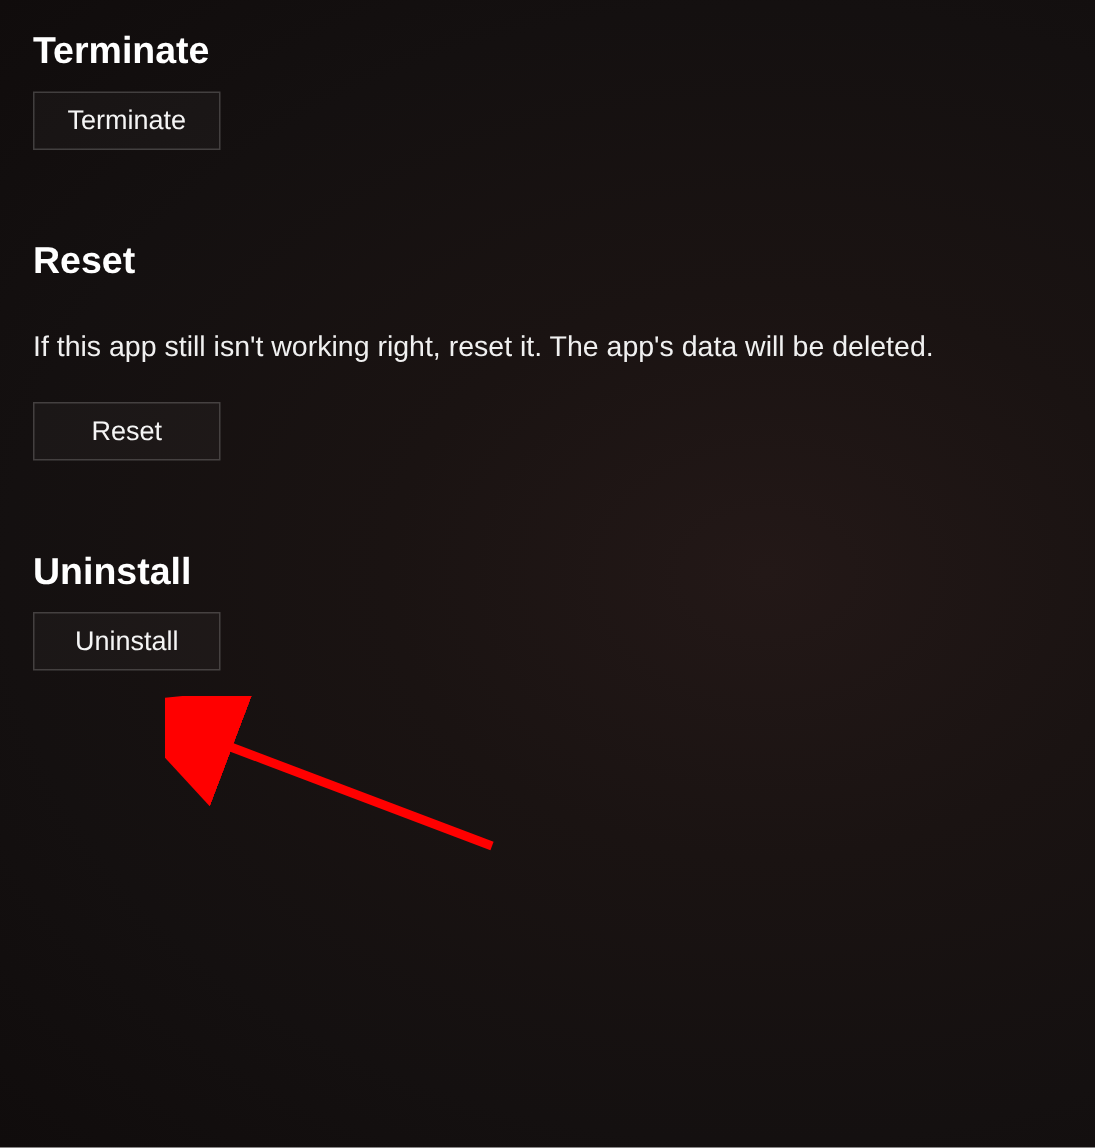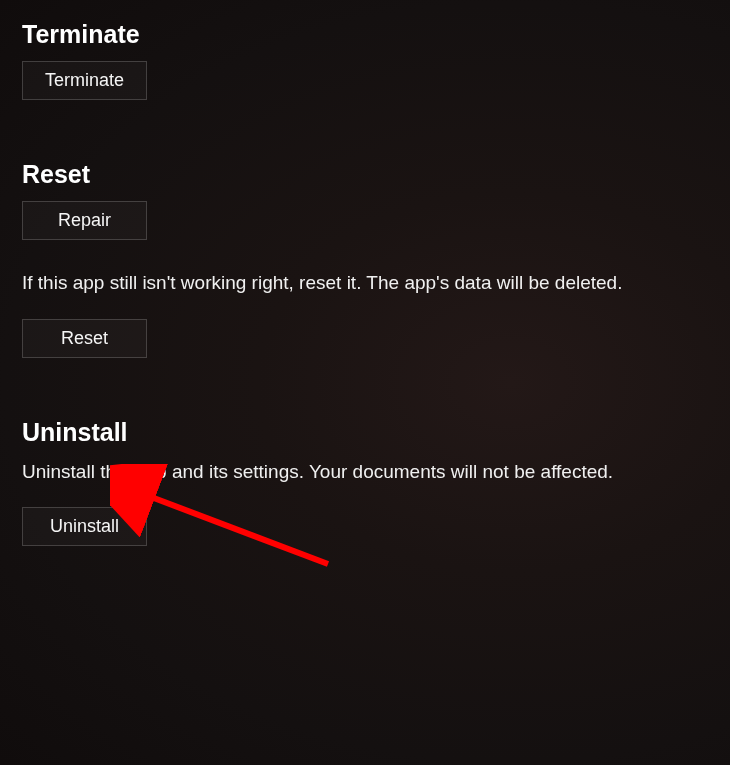--- a/index.html
+++ b/index.html
@@ -60,31 +60,29 @@
 </head>
 <body>
 
 <div class="section">
   <h2 class="section-title">Terminate</h2>
   <button class="btn">Terminate</button>
 </div>
 
 <div class="section">
   <h2 class="section-title">Reset</h2>
-  <button class="btn">Repair</button>
 
   <div class="reset-sub">
     <p class="section-desc">If this app still isn't working right, reset it. The app's data will be deleted.</p>
     <button class="btn">Reset</button>
   </div>
 </div>
 
 <div class="section">
   <h2 class="section-title">Uninstall</h2>
-  <p class="section-desc">Uninstall this app and its settings. Your documents will not be affected.</p>
   <button class="btn">Uninstall</button>
 </div>
 
 <svg class="annotation-arrow" style="left:110px; top:464px;" width="230" height="110" viewBox="0 0 230 110">
   <defs>
     <marker id="arrowhead" markerWidth="14" markerHeight="14" refX="3" refY="7" orient="auto">
       <polygon points="0 0, 14 7, 0 14" fill="#ff0000"></polygon>
     </marker>
   </defs>
   <line x1="218" y1="100" x2="28" y2="28" stroke="#ff0000" stroke-width="6" marker-end="url(#arrowhead)"></line>

